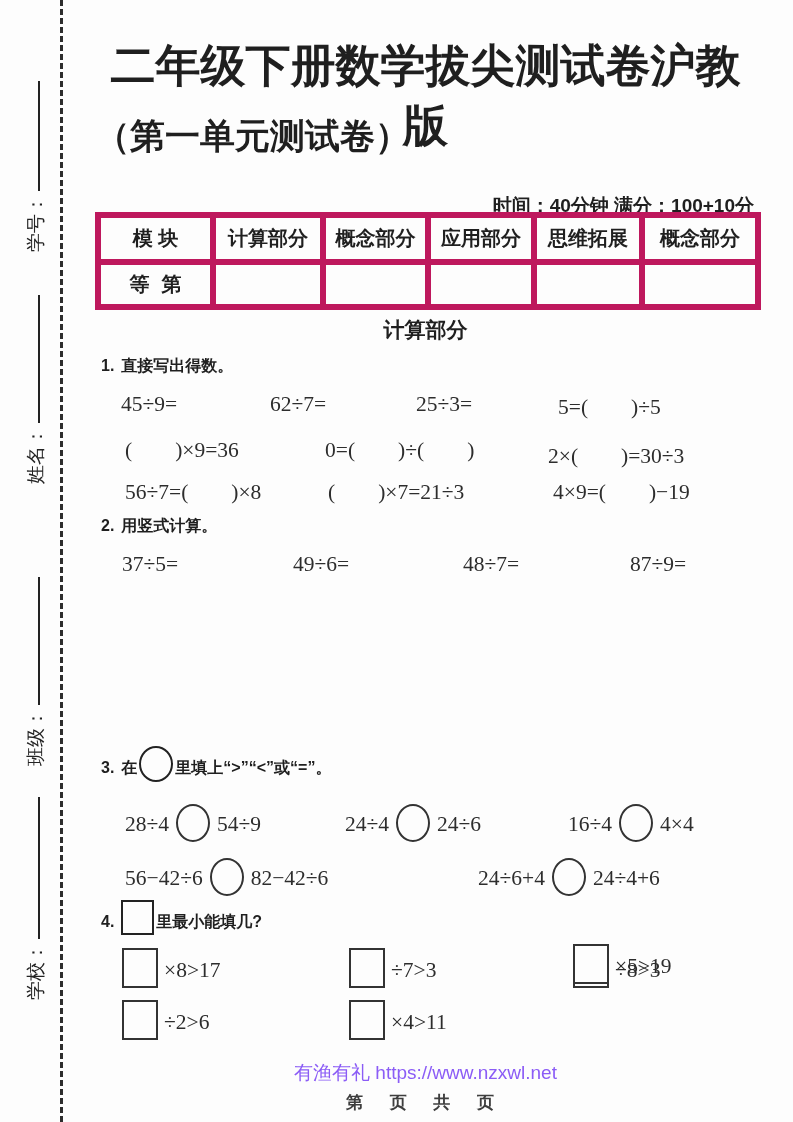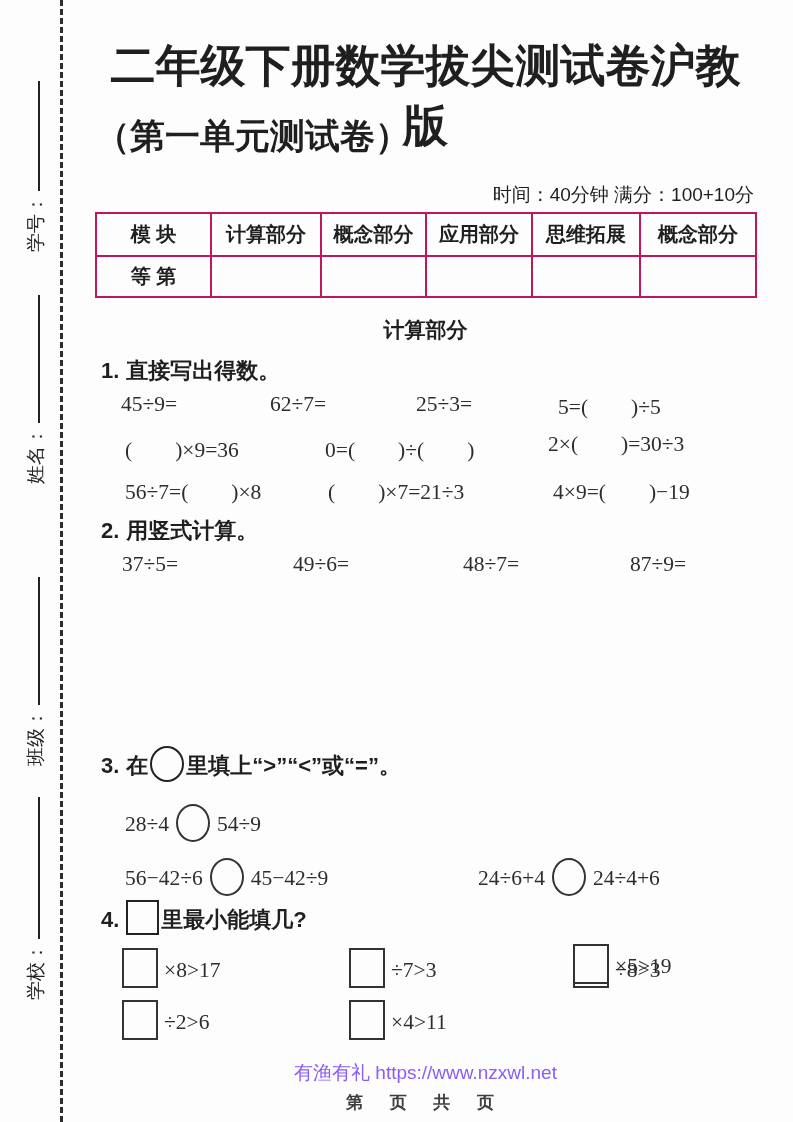--- a/index.html
+++ b/index.html
@@ -14,30 +14,30 @@
   .sf0{left:23px;top:252px}.sf0 .sline{width:110px}
   .sf1{left:23px;top:484px}.sf1 .sline{width:128px}
   .sf2{left:23px;top:766px}.sf2 .sline{width:128px}
   .sf3{left:23px;top:1000px}.sf3 .sline{width:142px}
   
   .content{position:absolute;left:95px;top:0;width:661px;height:1122px;}
   .title{position:absolute;top:36px;left:0;width:100%;text-align:center;
          font-size:45px;font-weight:900;letter-spacing:0;}
   .subtitle{position:absolute;top:113px;left:0;width:100%;text-align:left;
             font-size:35px;font-weight:800;}
-  .meta{position:absolute;top:182px;right:2px;font-size:19px;font-weight:400;}
+  .meta{position:absolute;top:193px;right:2px;font-size:19px;font-weight:700;}
   
   .scoretable{position:absolute;top:212px;left:0;border-collapse:collapse;table-layout:fixed;width:660px;}
-  .scoretable td{border:2px solid #be185d;text-align:center;vertical-align:middle;
+  .scoretable td{border:6px solid #be185d;text-align:center;vertical-align:middle;
                  font-size:20px;font-weight:700;padding:0;}
   .scoretable tr.hdr td{height:41px;}
-  .scoretable tr.grade td{height:39px;}
+  .scoretable tr.grade td{height:39px;font-family:Liberation Mono, monospace;}
   .section-title{position:absolute;top:316px;left:0;width:100%;text-align:center;
                  font-size:21px;font-weight:800;}
-  .qlabel{position:absolute;left:6px;font-size:22px;font-weight:700;white-space:nowrap;}
+  .qlabel{position:absolute;left:6px;font-size:16px;font-weight:700;white-space:nowrap;}
   .q1{top:356px}.q2{top:516px}.q3{top:746px}.q4{top:900px}
   .qnum{margin-right:7px;}
   
   .math{position:absolute;font-family:"Liberation Serif","DejaVu Serif",serif;
         font-size:21.5px;color:#2d2d2d;white-space:nowrap;}
   
   .circ{display:inline-block;width:30px;height:34px;border:2px solid #333;border-radius:50%;
         vertical-align:-11px;margin:0 7px;}
   .circ-label{display:inline-block;width:30px;height:32px;border:2px solid #222;border-radius:50%;
         vertical-align:-9px;margin:0 2px;}
@@ -110,38 +110,40 @@
 
     <div class="qlabel q1">
       <span class="qnum">1.</span><span>直接写出得数。</span>
     </div>
     <span class="math" style="left:26px;top:392px">45÷9=</span>
     <span class="math" style="left:175px;top:392px">62÷7=</span>
     <span class="math" style="left:321px;top:392px">25÷3=</span>
     <span class="math" style="left:463px;top:392px">5=(　　)÷5</span>
     <span class="math" style="left:30px;top:435px">(　　)×9=36</span>
     <span class="math" style="left:230px;top:435px">0=(　　)÷(　　)</span>
-    <span class="math" style="left:453px;top:429px">2×(　　)=30÷3</span>
+    <span class="math" style="left:453px;top:441px">2×(　　)=30÷3</span>
     <span class="math" style="left:30px;top:477px">56÷7=(　　)×8</span>
     <span class="math" style="left:233px;top:477px">(　　)×7=21÷3</span>
     <span class="math" style="left:458px;top:477px">4×9=(　　)−19</span>
 
     <div class="qlabel q2">
       <span class="qnum">2.</span><span>用竖式计算。</span>
     </div>
     <span class="math" style="left:27px;top:552px">37÷5=</span>
     <span class="math" style="left:198px;top:552px">49÷6=</span>
     <span class="math" style="left:368px;top:552px">48÷7=</span>
     <span class="math" style="left:535px;top:552px">87÷9=</span>
 
     <div class="qlabel q3">
       <span class="qnum">3.</span><span>在</span><span class="circ-label"></span><span>里填上“&gt;”“&lt;”或“=”。</span>
     </div>
     <span class="math" style="left:30px;top:804px"><span>28÷4</span><span class="circ"></span><span>54÷9</span></span>
-    <span class="math" style="left:30px;top:858px"><span>56−42÷6</span><span class="circ"></span><span>45−42÷9</span></span>
+    <span class="math" style="left:250px;top:804px"><span>24÷4</span><span class="circ"></span><span>24÷6</span></span>
+    <span class="math" style="left:473px;top:804px"><span>16÷4</span><span class="circ"></span><span>4×4</span></span>
+    <span class="math" style="left:30px;top:858px"><span>56−42÷6</span><span class="circ"></span><span>82−42÷6</span></span>
     <span class="math" style="left:383px;top:858px"><span>24÷6+4</span><span class="circ"></span><span>24÷4+6</span></span>
 
     <div class="qlabel q4">
       <span class="qnum">4.</span><span class="sq-label"></span><span>里最小能填几?</span>
     </div>
     <span class="math" style="left:27px;top:948px"><span class="sq"></span><span>×8&gt;17</span></span>
     <span class="math" style="left:254px;top:948px"><span class="sq"></span><span>÷7&gt;3</span></span>
     <span class="math" style="left:478px;top:948px"><span class="sq"></span><span>÷8&gt;3</span></span>
     <span class="math" style="left:27px;top:1000px"><span class="sq"></span><span>÷2&gt;6</span></span>
     <span class="math" style="left:254px;top:1000px"><span class="sq"></span><span>×4&gt;11</span></span>

